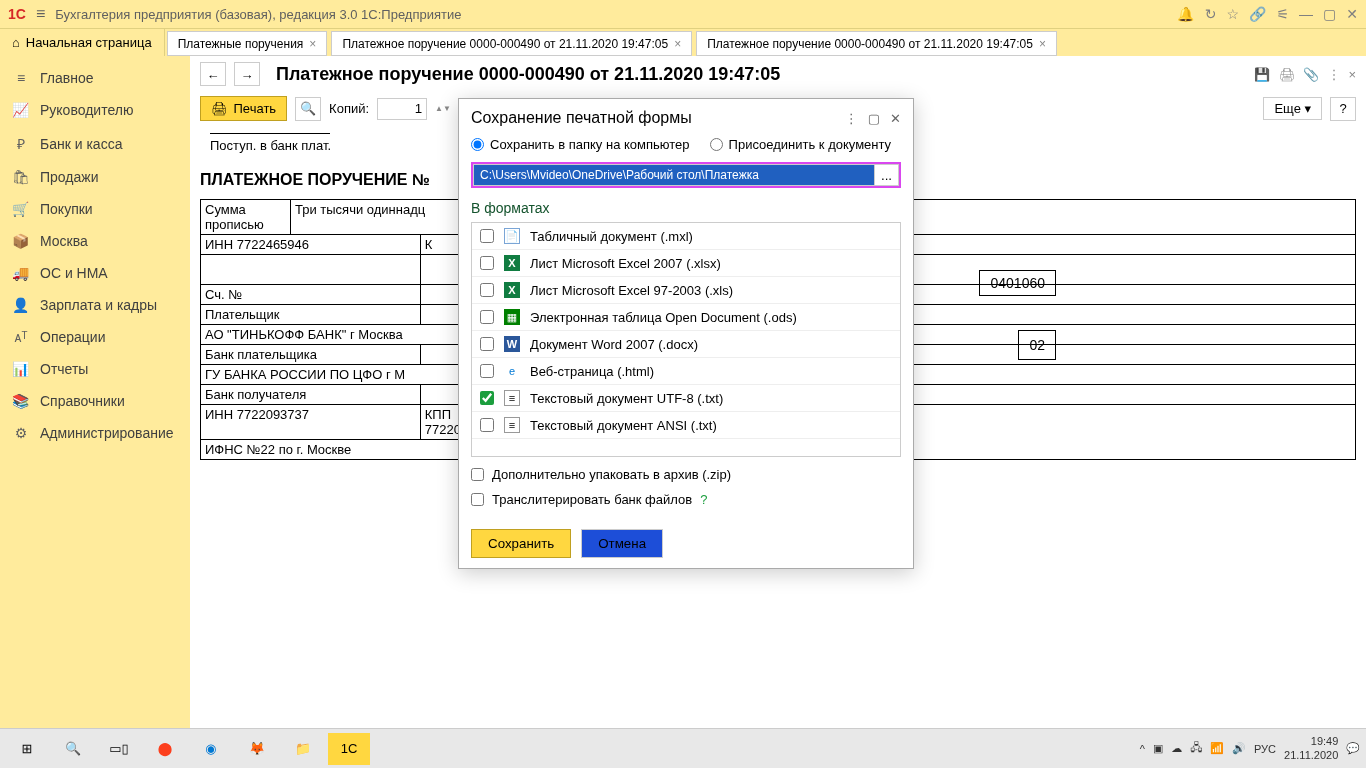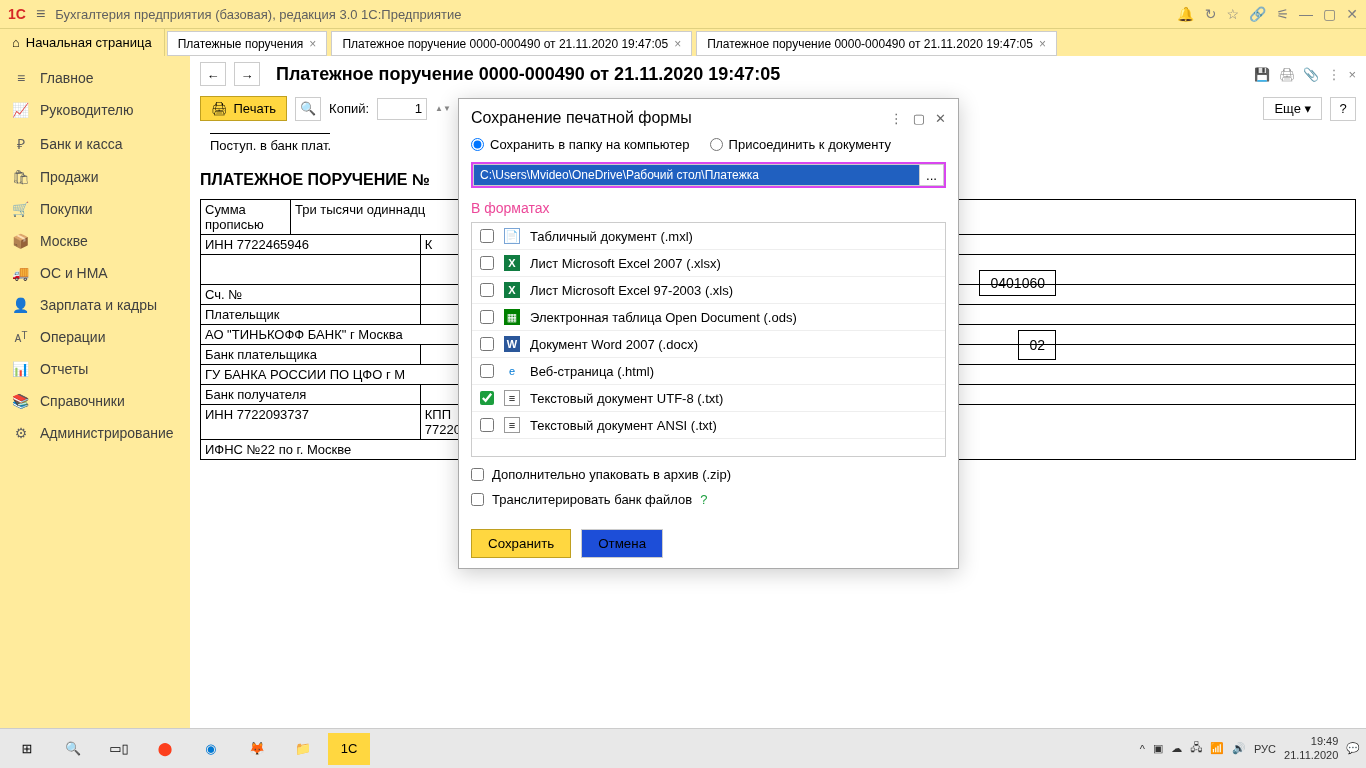--- a/index.html
+++ b/index.html
@@ -40,32 +40,32 @@
 .help-btn { border: 1px solid #ccc; width: 26px; height: 24px; display: flex; align-items: center; justify-content: center; cursor: pointer; }
 
 .document-area { flex: 1; overflow: auto; padding: 0 10px; position: relative; }
 
 
 .doc { border-collapse: collapse; width: 100%; font-size: 13px; }
 .doc td { border: 1px solid #000; padding: 2px 4px; vertical-align: top; }
 .doc-heading { font-size: 16px; font-weight: bold; padding: 10px 0; }
 
 
-.dialog { position: absolute; left: 458px; top: 98px; width: 501px; background: #fff; border: 1px solid #aaa; box-shadow: 0 4px 20px rgba(0,0,0,0.2); z-index: 100; }
+.dialog { position: absolute; left: 458px; top: 98px; width: 456px; background: #fff; border: 1px solid #aaa; box-shadow: 0 4px 20px rgba(0,0,0,0.2); z-index: 100; }
 .dialog-header { display: flex; align-items: center; padding: 10px 12px; }
 .dialog-title { font-size: 16px; flex: 1; }
 .dialog-header-icons { display: flex; gap: 10px; color: #666; }
 .dialog-header-icons span { cursor: pointer; }
 .dialog-body { padding: 0 12px 12px; }
 .radio-row { display: flex; gap: 20px; margin-bottom: 10px; font-size: 13px; }
 .radio-row label { display: flex; align-items: center; gap: 6px; cursor: pointer; }
 .path-row { display: flex; border: 2px solid #d946ef; margin-bottom: 12px; }
 .path-input { flex: 1; border: 1px solid #ccc; padding: 3px 6px; background: #2060c0; color: #fff; font-size: 12px; }
 .path-btn { width: 24px; border: 1px solid #ccc; border-left: none; background: #fff; cursor: pointer; }
-.section-label { color: #ec4899; font-size: 14px; margin-bottom: 6px; }
+.section-label { color: #14532d; font-size: 14px; margin-bottom: 6px; }
 .format-list { border: 1px solid #ccc; height: 235px; overflow-y: scroll; }
 .format-item { display: flex; align-items: center; padding: 5px 8px; gap: 10px; cursor: pointer; border-bottom: 1px solid #eee; }
 .format-item .fmt-icon { width: 16px; height: 16px; display: inline-flex; align-items: center; justify-content: center; font-size: 11px; }
 .format-item input[type=checkbox] { width: 14px; height: 14px; }
 .opt-row { display: flex; align-items: center; gap: 8px; margin-top: 10px; font-size: 13px; }
 .dialog-footer { display: flex; justify-content: flex-start; gap: 10px; padding: 10px 12px; }
 .btn-primary { background: #ffd740; border: 1px solid #c0a020; padding: 6px 16px; cursor: pointer; }
 .btn-secondary { background: #1d4ed8; border: 1px solid #ccc; padding: 6px 16px; cursor: pointer; }
 
 
@@ -139,21 +139,21 @@
     <div class="item">
         <span class="icon">🛍</span>
         <span>Продажи</span>
       </div>
     <div class="item">
         <span class="icon">🛒</span>
         <span>Покупки</span>
       </div>
     <div class="item">
         <span class="icon">📦</span>
-        <span>Москве</span>
+        <span>Москва</span>
       </div>
     <div class="item">
         <span class="icon">🚚</span>
         <span>ОС и НМА</span>
       </div>
     <div class="item">
         <span class="icon">👤</span>
         <span>Зарплата и кадры</span>
       </div>
     <div class="item">

